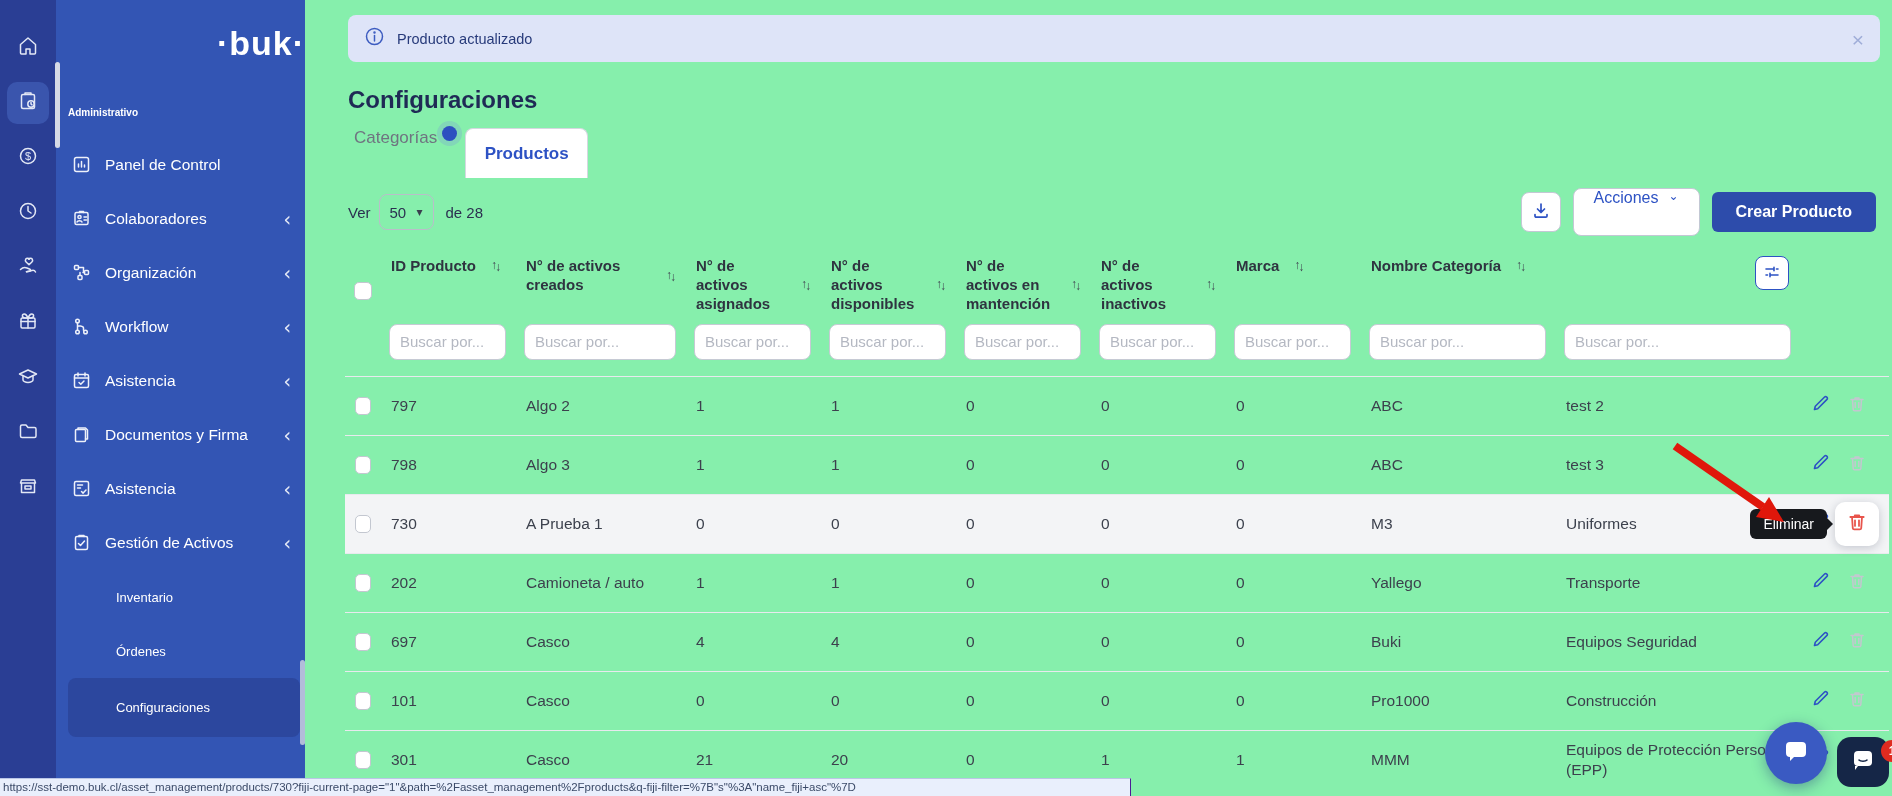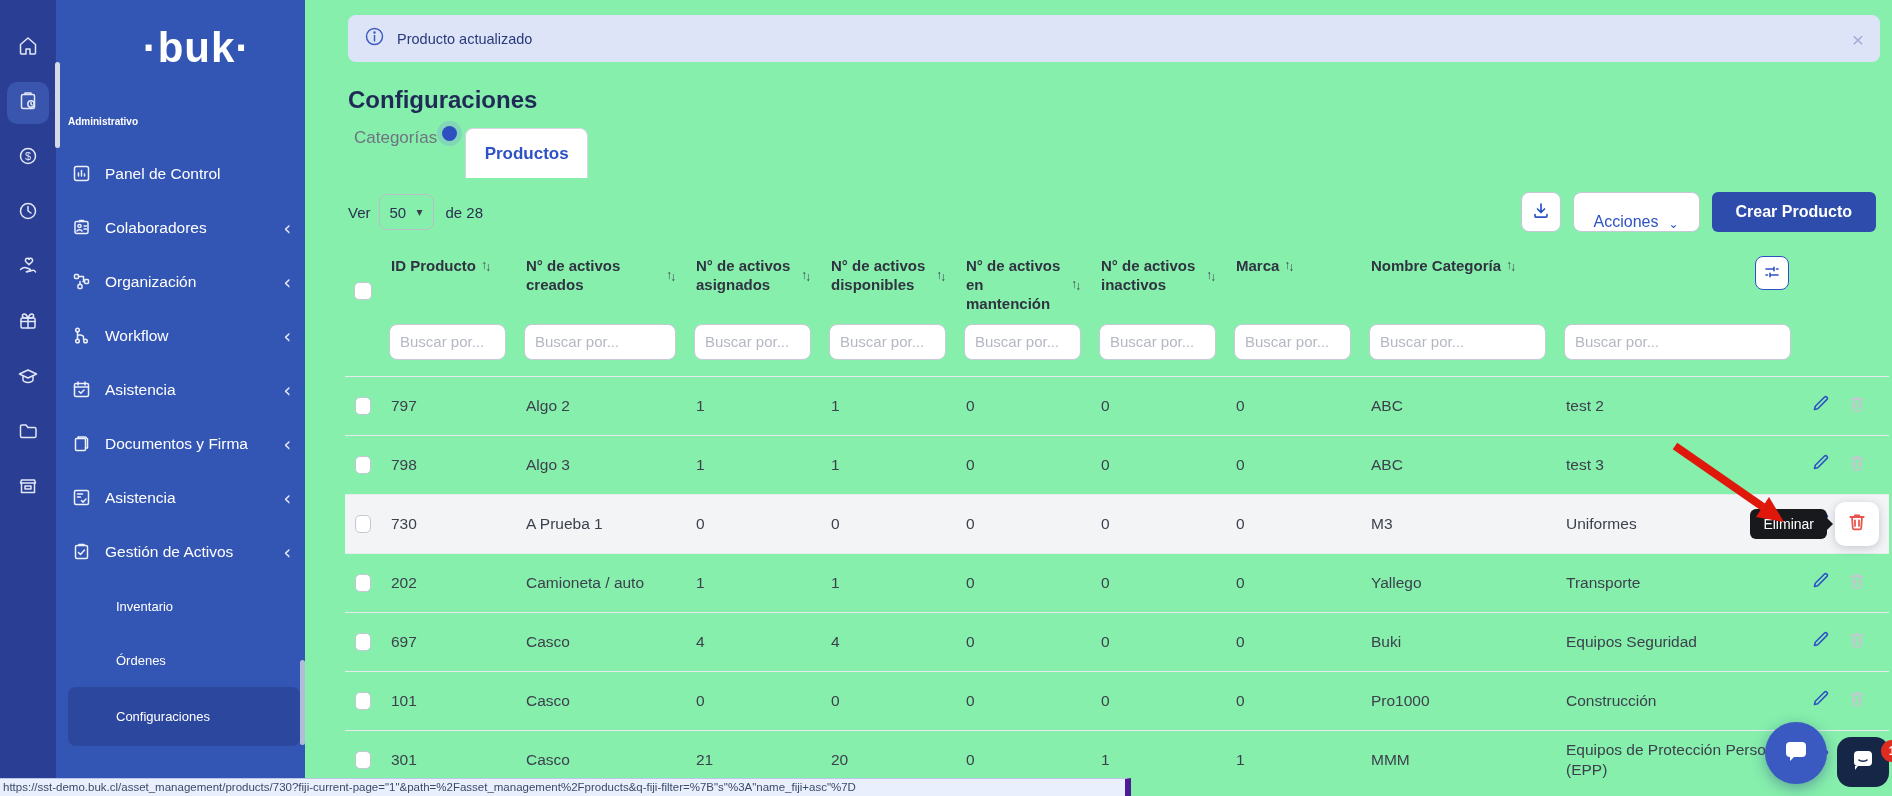--- a/index.html
+++ b/index.html
@@ -10,21 +10,21 @@
   
   .rail { width:56px; background:#2a3e94; flex-shrink:0; display:flex; flex-direction:column; align-items:center; padding-top:20px; z-index:2; }
   .rail-item { width:56px; height:55px; display:flex; align-items:center; justify-content:center; }
   .rail-tile { width:42px; height:42px; border-radius:10px; display:flex; align-items:center; justify-content:center; }
   .rail-item.selected .rail-tile { background:#3a55ad; }
   .rail svg { stroke:#e3e8f5; fill:none; stroke-width:1.5; stroke-linecap:round; stroke-linejoin:round; }
   .rail-scroll-thumb { position:absolute; left:55px; top:62px; width:5px; height:86px; background:#d6dae6; border-radius:3px; z-index:6; }
 
   
   .menu { width:249px; background:#3355b4; color:#fff; position:relative; flex-shrink:0; z-index:2; }
-  .logo { text-align:center; margin-top:24px; font-size:42px; font-weight:600; letter-spacing:1px; color:#fff;padding-left:32px; }
+  .logo { text-align:right; margin-top:24px; font-size:34px; font-weight:600; letter-spacing:1px; color:#fff;padding-left:32px; }
   .section-label { margin:44px 0 0 12px; font-weight:700; font-size:10px; }
   .menu-list { margin-top:20px; }
   .menu-item { height:54px; display:flex; align-items:center; padding:0 14px 0 16px; font-size:15.5px; cursor:pointer; }
   .menu-item .mi-icon { width:20px; height:20px; margin-right:13px; flex-shrink:0; }
   .menu-item svg { stroke:#eef1fa; fill:none; stroke-width:1.5; stroke-linecap:round; stroke-linejoin:round; }
   .chevron { margin-left:auto; font-size:19px; line-height:1; color:#e3e8f5; font-family:"DejaVu Sans", sans-serif; }
   .sub-item { height:54px; display:flex; align-items:center; margin-left:12px; padding-left:48px; font-size:13px; cursor:pointer; }
   .sub-item.selected { background:#2c479e; border-radius:8px; margin-right:5px; height:59px; }
   .menu-scroll-thumb { position:absolute; right:0px; top:660px; width:5px; height:85px; background:#c9cfdf; border-radius:3px; opacity:.85; }
 
@@ -40,29 +40,29 @@
   .tab-dot { position:absolute; right:-16px; top:-2px; width:15px; height:15px; border-radius:50%; background:#2d4fc0; box-shadow:0 0 0 5px rgba(120,145,220,.25); }
   .tab-active { margin-left:24px; width:123px; height:50px; background:#fff; border:1px solid #d5d8e0; border-bottom:none; border-radius:8px 8px 0 0; display:flex; align-items:center; justify-content:center; font-size:17px; font-weight:600; color:#2d52c4; cursor:pointer; }
 
   .controls { margin:14px 16px 0 43px; display:flex; align-items:center; height:40px; color:#2b3050; font-size:15px; }
   .pagesize { margin-left:8px; width:55px; height:36px; border:1px solid #b9bec9; border-radius:8px; display:flex; align-items:center; justify-content:space-between; padding:0 10px; cursor:pointer; font-size:15px; color:#2b3050; }
   .pagesize .caret { font-size:12px; color:#3a3f4e; }
   .total { margin-left:12px; }
   .spacer { flex:1; }
   .icon-btn { width:40px; height:40px; border:1px solid #c3c8d4; border-radius:8px; background:#fff; display:flex; align-items:center; justify-content:center; cursor:pointer; }
   .icon-btn svg { stroke:#2d52c4; fill:none; stroke-width:1.7; stroke-linecap:round; stroke-linejoin:round; }
-  .btn-outline { margin-left:12px; height:40px; padding:0 20px; border:1px solid #c3c8d4; border-radius:8px; background:#fff; color:#2d52c4; font-size:16px; display:flex; align-items:flex-end; gap:10px; cursor:pointer; font-family:inherit; }
+  .btn-outline { margin-left:12px; height:48px; padding:0 20px; border:1px solid #c3c8d4; border-radius:8px; background:#fff; color:#2d52c4; font-size:16px; display:flex; align-items:flex-start; gap:10px; cursor:pointer; font-family:inherit; }
   .btn-outline .caret { font-size:12px; }
   .btn-primary { margin-left:12px; height:40px; padding:0 24px; background:#2d4cab; border:none; border-radius:6px; color:#fff; font-size:16px; font-weight:600; cursor:pointer; font-family:inherit; }
 
   
   .table { margin:24px 0 0 40px; width:1544px; }
   .trow { display:grid; grid-template-columns:36px 135px 170px 135px 135px 135px 135px 135px 195px 245px 88px; }
   .thead { align-items:start; }
-  .th { display:flex; align-items:center; gap:5px; padding:0 10px 0 10px; font-size:15px; font-weight:700; color:#2f3440; line-height:1.28; }
+  .th { display:flex; align-items:center; gap:15px; padding:0 10px 0 10px; font-size:15px; font-weight:700; color:#2f3440; line-height:1.28; }
   .sort { color:#3f4450; font-size:12px; white-space:nowrap; flex-shrink:0; }
   .sort .dn { position:relative; top:2px; margin-left:-2px; }
   .sort.active { font-size:15px; color:#33383f; }
   .th-check { padding-top:26px; display:flex; justify-content:center; }
   .checkbox { width:18px; height:18px; border:1.5px solid #c3c7d0; border-radius:5px; background:#fff; display:inline-block; cursor:pointer; }
   .th-gear { display:flex; justify-content:flex-end; padding-right:12px; }
   .cfg-btn { width:34px; height:34px; border:1px solid #2d52c4; border-radius:8px; background:#fff; display:flex; align-items:center; justify-content:center; cursor:pointer; }
   .cfg-btn svg { stroke:#2d52c4; fill:none; stroke-width:1.6; stroke-linecap:round; }
   .tfilter { margin-top:10px; }
   .tfilter .cell { padding:0 10px 0 8px; }
@@ -79,21 +79,21 @@
   .del-tile { position:absolute; right:10px; top:7px; width:44px; height:44px; background:#fff; border-radius:10px; box-shadow:0 2px 10px rgba(30,40,70,.22); display:flex; align-items:center; justify-content:center; z-index:3; cursor:pointer; }
   .del-tile svg { stroke:#e8544c; fill:none; stroke-width:1.6; stroke-linecap:round; stroke-linejoin:round; }
   .tooltip { position:absolute; right:62px; top:50%; transform:translateY(-50%); background:#17191d; color:#fff; font-size:14px; padding:7px 13px; border-radius:6px; white-space:nowrap; z-index:4; }
   .tooltip:after { content:""; position:absolute; left:100%; top:50%; transform:translateY(-50%); border:6px solid transparent; border-left-color:#17191d; }
 
   
   .arrow-overlay { position:absolute; inset:0; pointer-events:none; z-index:50; }
   .chat-circle { position:absolute; left:1765px; top:722px; width:62px; height:62px; border-radius:50%; background:#3a5ac2; box-shadow:0 4px 14px rgba(30,50,120,.4); display:flex; align-items:center; justify-content:center; z-index:60; cursor:pointer; }
   .help-tile { position:absolute; left:1837px; top:737px; width:52px; height:50px; border-radius:14px; background:#152647; display:flex; align-items:center; justify-content:center; z-index:60; cursor:pointer; }
   .badge { position:absolute; left:1881px; top:740px; width:22px; height:22px; border-radius:50%; background:#e02b20; color:#fff; font-size:12px; font-weight:700; display:flex; align-items:center; justify-content:center; z-index:61; }
-  .statusbar { position:absolute; left:0; bottom:0; width:1131px; height:18px; background:#e9effc; border-top:1px solid #bac6e6; border-right:6px solid #4c1d95; font-size:11.5px; color:#3b4a68; line-height:17px; padding-left:3px; white-space:nowrap; overflow:hidden; z-index:70; }
+  .statusbar { position:absolute; left:0; bottom:0; width:1131px; height:18px; background:#e9effc; border-top:1px solid #bac6e6; border-right:1px solid #4c1d95; font-size:11.5px; color:#3b4a68; line-height:17px; padding-left:3px; white-space:nowrap; overflow:hidden; z-index:70; }
 </style>
 </head>
 <body>
 
 <div class="app">
 
   <div class="rail">
     <div class="rail-item">
         <div class="rail-tile">
           <span><svg width="22" height="22" viewBox="0 0 22 22">

